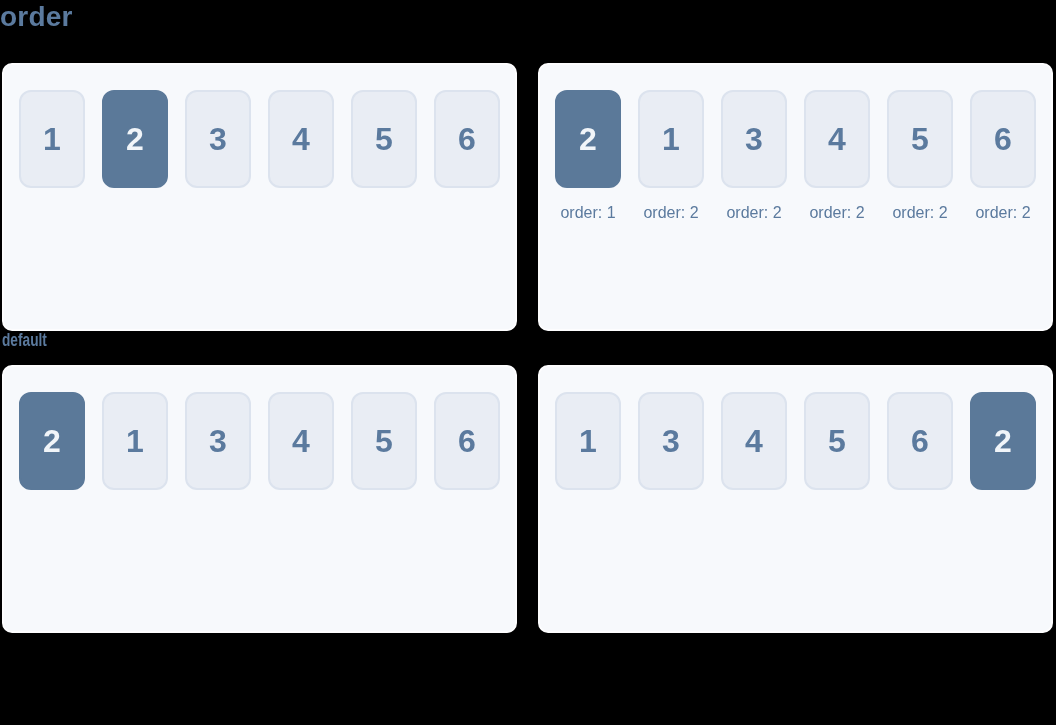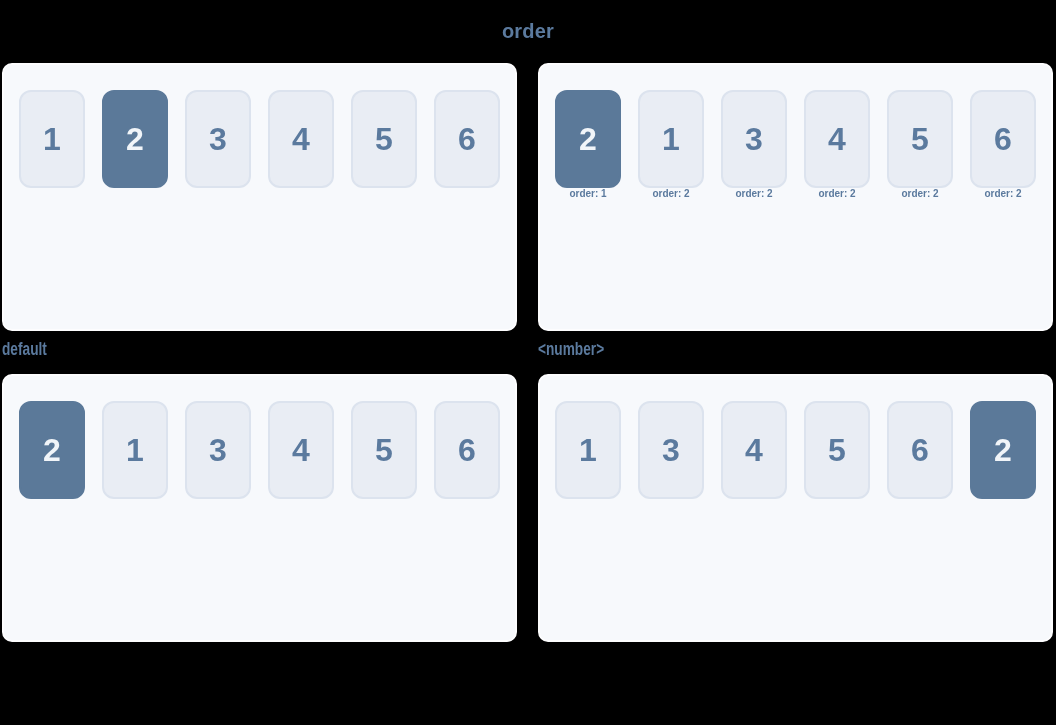--- a/index.html
+++ b/index.html
@@ -8,35 +8,35 @@
     --panel-bg:#f7f9fc;
     --panel-border:#fdfdfe;
     --box-bg:#e9edf4;
     --box-border:#dce3ee;
     --hl-bg:#5b7999;
     --hl-text:#f1f5f9;
   }
   *{box-sizing:border-box;margin:0;padding:0}
   html,body{width:1056px;height:725px;background:var(--bg);overflow:hidden;
     font-family:"Liberation Sans","DejaVu Sans",sans-serif}
-  .page-title{margin-top:20px;text-align:center;font-size:20px;font-weight:bold;
+  .page-title{margin-top:1px;text-align:left;font-size:28px;font-weight:bold;
     color:var(--accent);letter-spacing:.2px}
   .grid{position:absolute;left:2px;top:63px;width:1051px;display:grid;
     grid-template-columns:515px 515px;column-gap:21px;row-gap:15px}
   .cell{display:block}
   .panel{height:268px;background:var(--panel-bg);border:2px solid var(--panel-border);
     border-radius:10px;padding:25px 15px 0 15px}
   .boxes{display:flex;gap:17px}
   .flex-col{display:flex;flex-direction:column;align-items:center}
   .box{width:66px;height:98px;border-radius:12px;background:var(--box-bg);
     border:2px solid var(--box-border);display:flex;align-items:center;justify-content:center;
     font-size:32px;font-weight:bold;color:var(--accent);flex:none}
   .box.hl{background:var(--hl-bg);border-color:var(--hl-bg);color:var(--hl-text)}
-  .sub{margin-top:0;font-size:10px;font-weight:bold;color:var(--accent);white-space:nowrap}
-  .caption{margin-top:9px;height:19px;color:var(--accent);font-size:18px;font-weight:bold;line-height:19px}
+  .sub{margin-top:16px;font-size:16px;font-weight:normal;color:var(--accent);white-space:nowrap}
+  .caption{margin-top:0;height:19px;color:var(--accent);font-size:18px;font-weight:bold;line-height:19px}
   .caption>span{display:inline-block;transform:scaleX(.76);transform-origin:0 50%;white-space:nowrap}
 </style>
 </head>
 <body>
 
 <h1 class="page-title">order</h1>
 
 <div class="grid">
 
   <section class="cell">
@@ -77,23 +77,20 @@
           <div class="flex-col">
             <div class="box">5</div>
             <div class="sub">order: 2</div>
           </div>
           <div class="flex-col">
             <div class="box">6</div>
             <div class="sub">order: 2</div>
           </div>
         </div>
     </div>
-    <div class="caption">
-      <span>&lt;number&gt;</span>
-    </div>
   </section>
 
   <section class="cell">
     <div class="panel">
       <div class="boxes">
           <div class="box hl">2</div>
           <div class="box">1</div>
           <div class="box">3</div>
           <div class="box">4</div>
           <div class="box">5</div>

